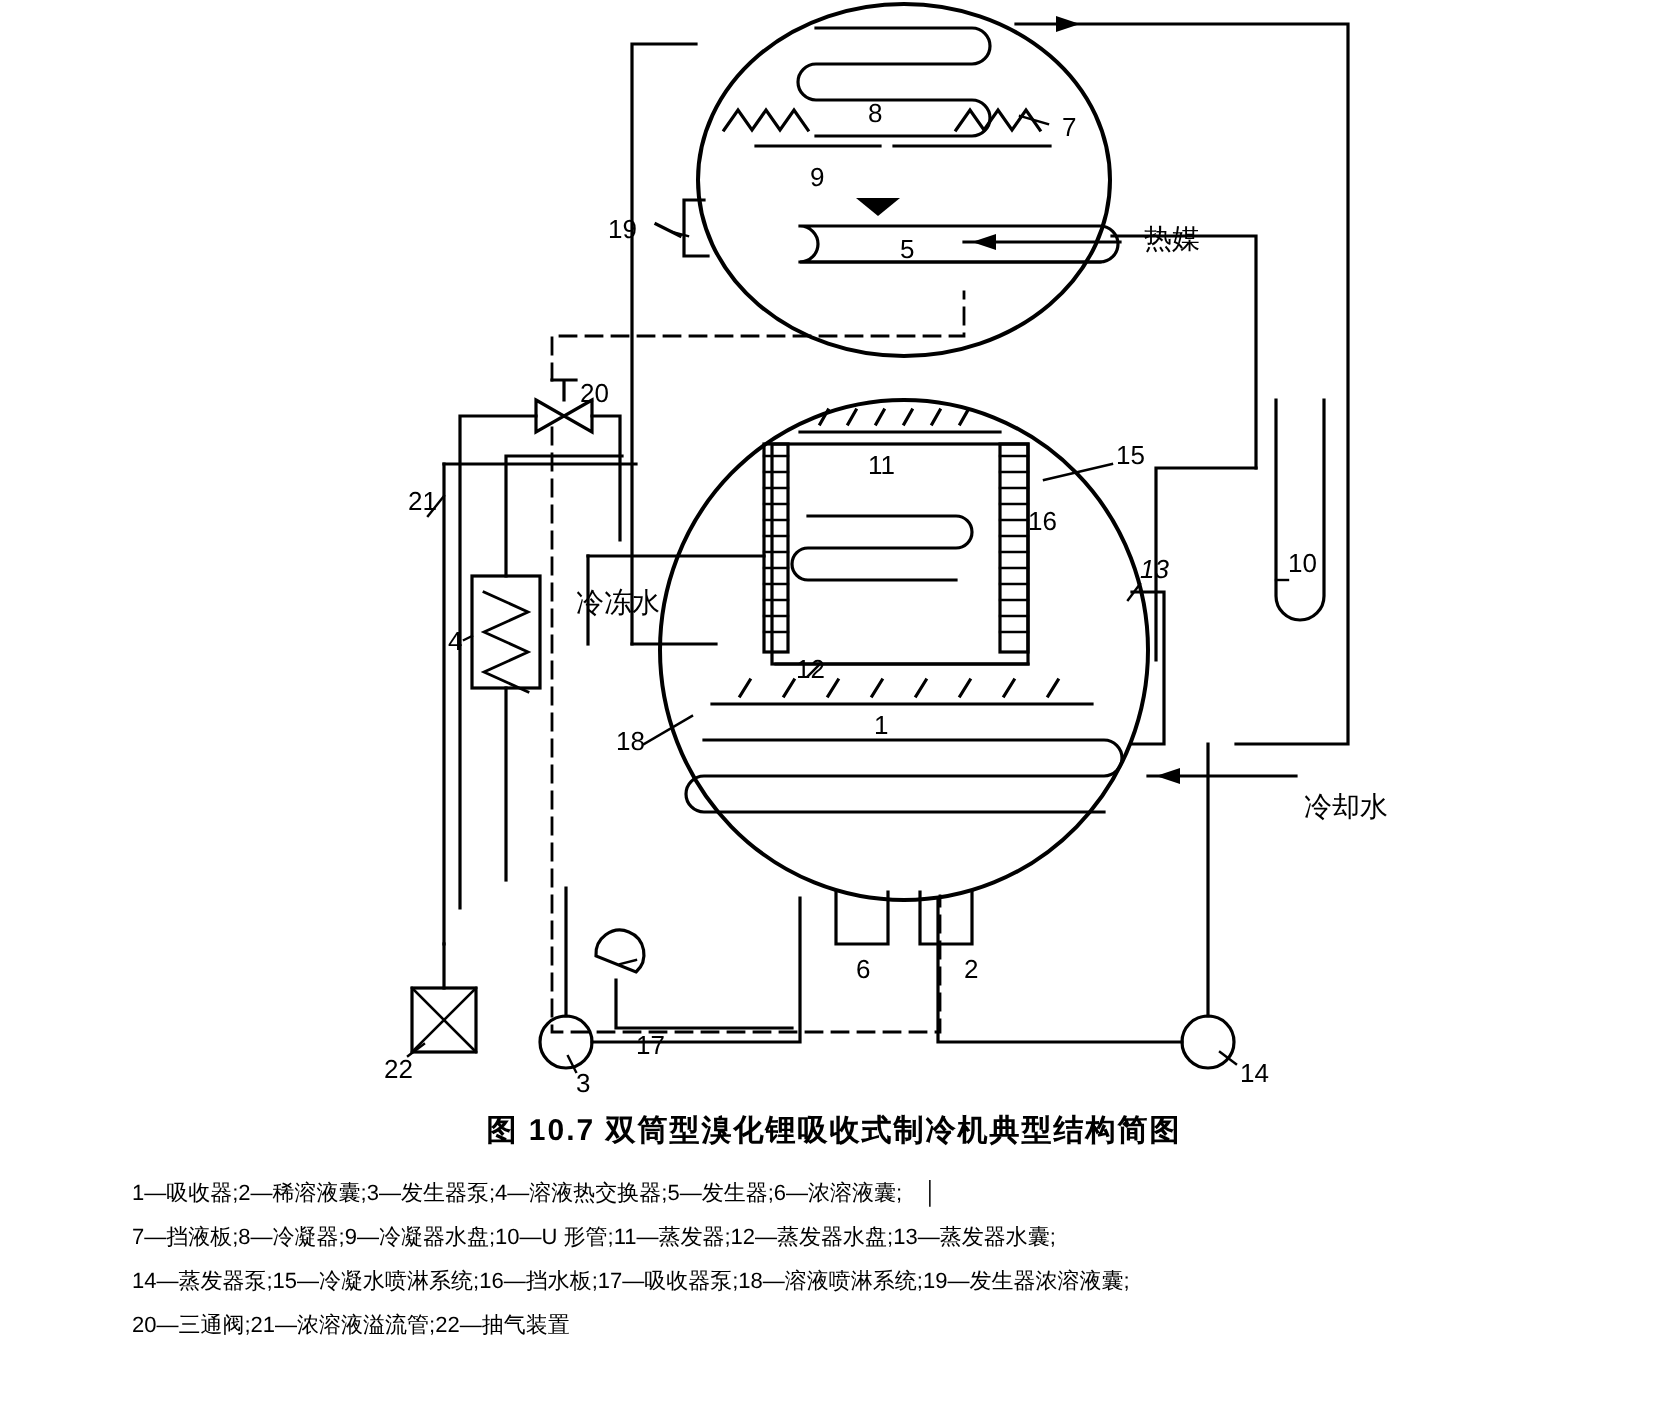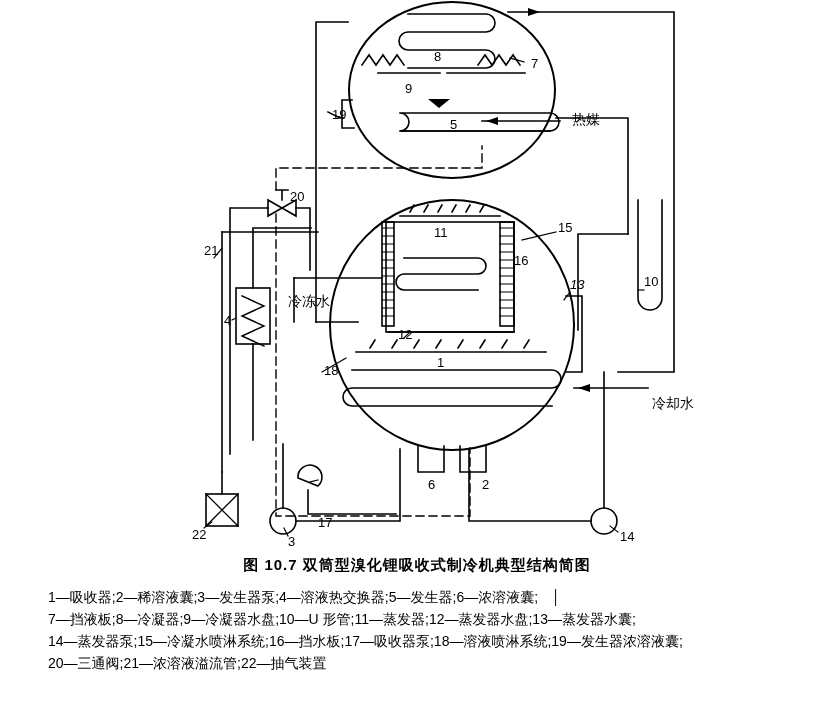--- a/index.html
+++ b/index.html
@@ -9,21 +9,21 @@
     color:#000;position:relative;overflow:hidden;
   }
   #stage{position:relative;width:834px;height:701px;}
   svg#diagram{position:absolute;left:0;top:0;width:834px;height:560px;}
   .lbl{position:absolute;font-size:13px;line-height:1;white-space:nowrap;}
   .lbl.cn{font-size:14px;}
   .caption{
     position:absolute;left:0;top:556px;width:834px;text-align:center;
     font-size:15px;font-weight:bold;letter-spacing:1px;
   }
-  .legend{position:absolute;left:48px;top:586px;width:712px;font-size:14px;line-height:22px;}
+  .legend{position:absolute;left:66px;top:586px;width:712px;font-size:11px;line-height:22px;}
   .legend div{white-space:nowrap;}
 </style>
 </head>
 <body>
 
 <div id="stage">
 
   <svg id="diagram" viewBox="0 0 834 560">
     <g fill="none" stroke="#000" stroke-width="1.6" stroke-linecap="square">
 
@@ -141,34 +141,34 @@
         <path d="M644 290 l-6 0"></path>
         <path d="M336 116 l8 2"></path>
       </g>
     </g>
   </svg>
 
   <div class="lbl" style="left:434px;top:50px;">8</div>
   <div class="lbl" style="left:531px;top:57px;">7</div>
   <div class="lbl" style="left:405px;top:82px;">9</div>
   <div class="lbl" style="left:450px;top:118px;">5</div>
-  <div class="lbl" style="left:332px;top:108px;">19</div>
+  <div class="lbl" style="left:304px;top:108px;">19</div>
   <div class="lbl cn" style="left:572px;top:112px;">热媒</div>
   <div class="lbl" style="left:290px;top:190px;">20</div>
   <div class="lbl" style="left:204px;top:244px;">21</div>
   <div class="lbl" style="left:434px;top:226px;">11</div>
   <div class="lbl" style="left:558px;top:221px;">15</div>
   <div class="lbl" style="left:514px;top:254px;">16</div>
   <div class="lbl" style="left:570px;top:278px;font-style:italic;">13</div>
   <div class="lbl" style="left:644px;top:275px;">10</div>
   <div class="lbl cn" style="left:288px;top:255px;margin-top:39px;">冷冻水</div>
   <div class="lbl" style="left:224px;top:314px;">4</div>
   <div class="lbl" style="left:398px;top:328px;">12</div>
   <div class="lbl" style="left:437px;top:356px;">1</div>
-  <div class="lbl" style="left:308px;top:364px;margin-left:16px;">18</div>
+  <div class="lbl" style="left:308px;top:364px;">18</div>
   <div class="lbl cn" style="left:652px;top:380px;margin-top:16px;">冷却水</div>
   <div class="lbl" style="left:318px;top:472px;margin-top:44px;">17</div>
   <div class="lbl" style="left:428px;top:478px;">6</div>
   <div class="lbl" style="left:482px;top:478px;">2</div>
   <div class="lbl" style="left:192px;top:528px;">22</div>
   <div class="lbl" style="left:288px;top:535px;">3</div>
   <div class="lbl" style="left:620px;top:530px;">14</div>
 
   <div class="caption">图 10.7   双筒型溴化锂吸收式制冷机典型结构简图</div>
 

